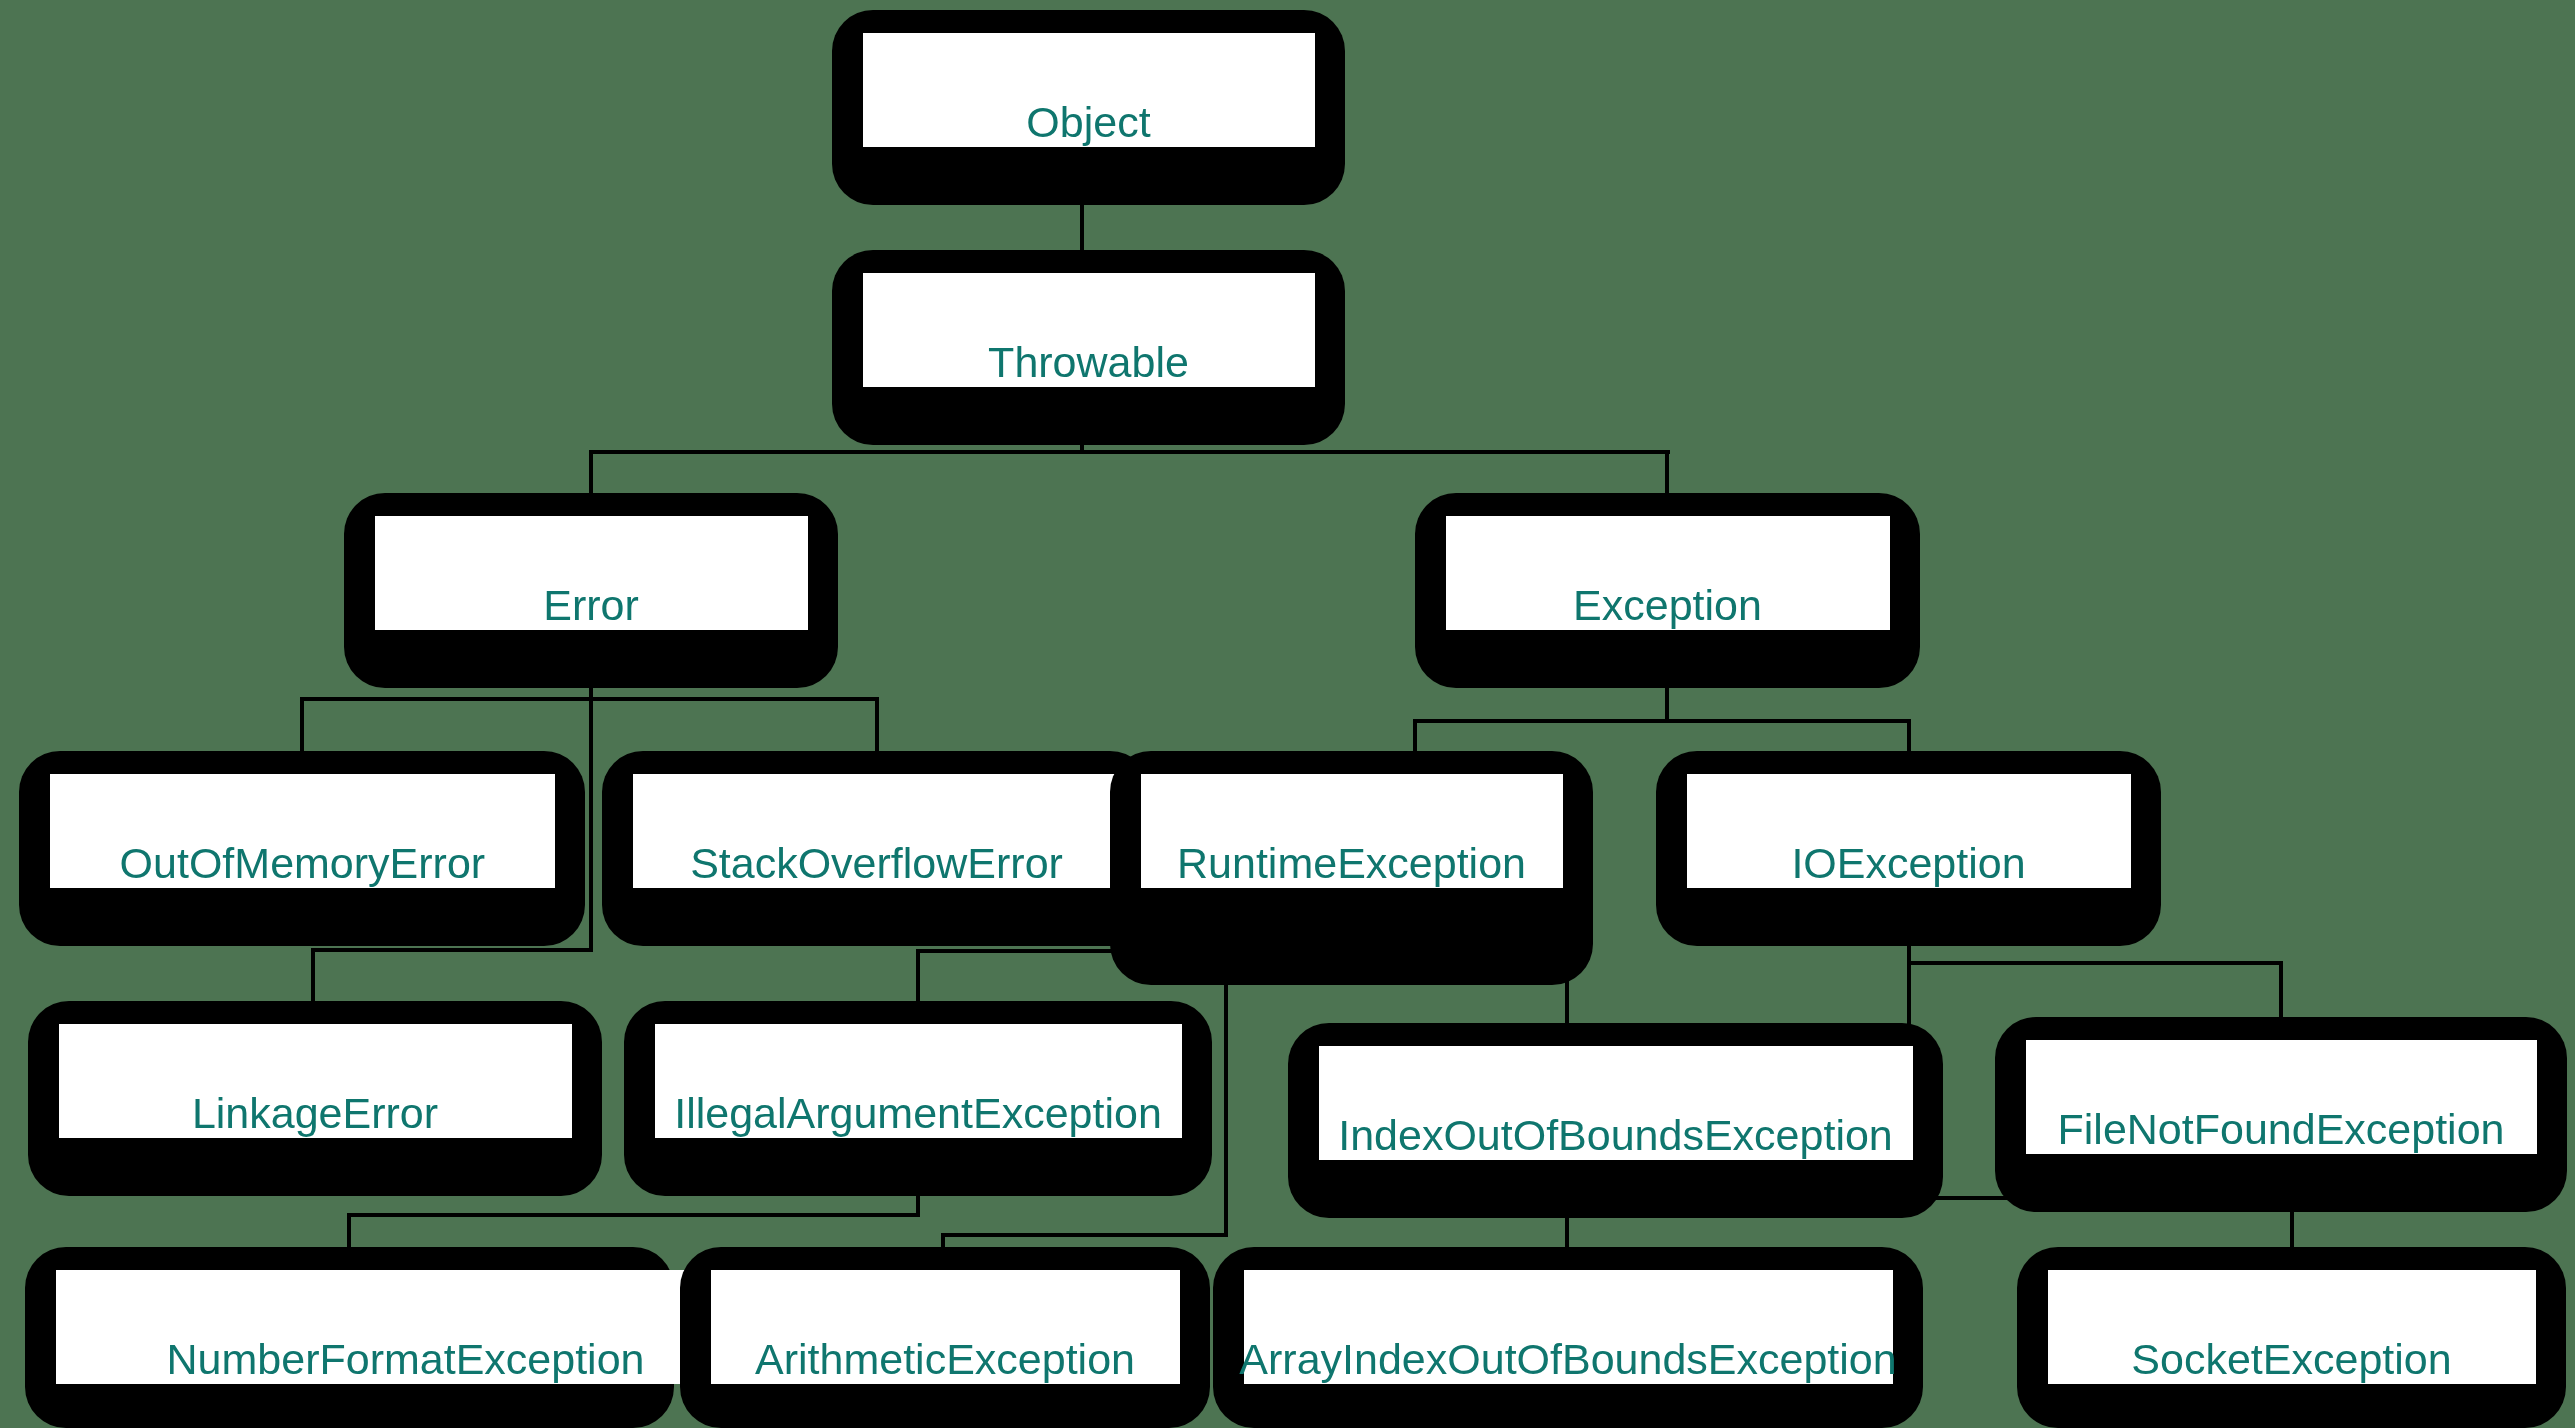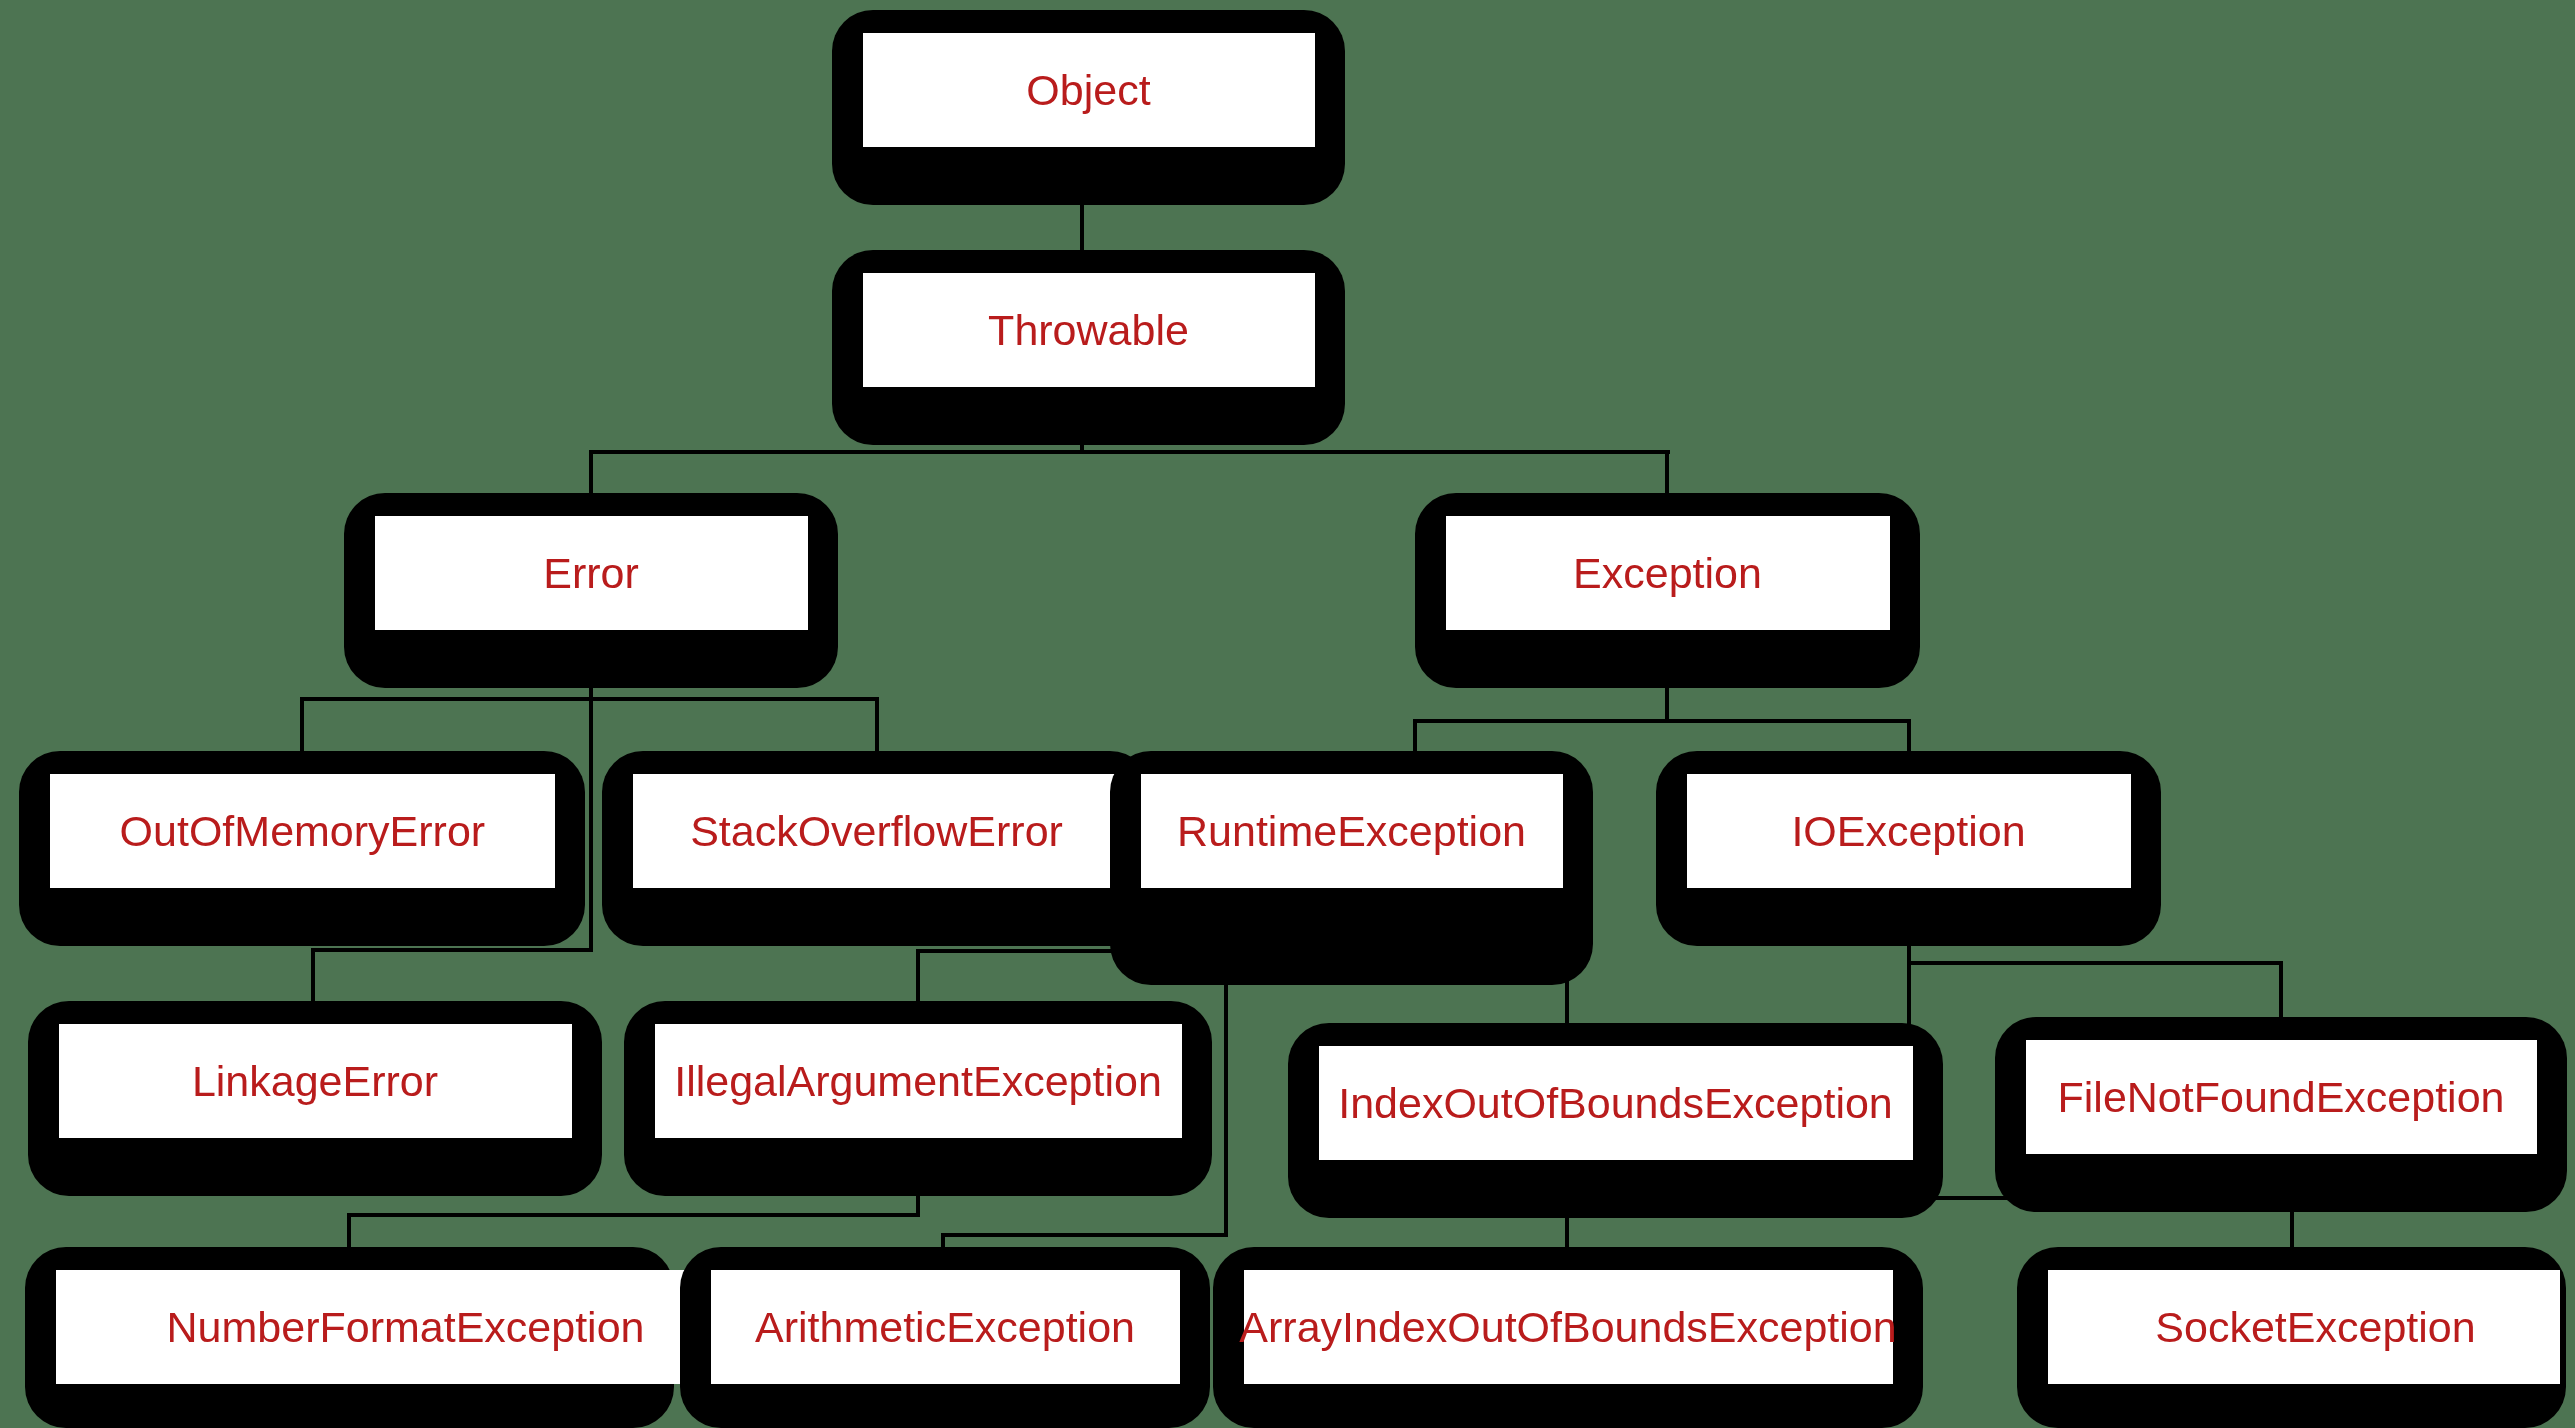--- a/index.html
+++ b/index.html
@@ -17,25 +17,25 @@
   .blob{
     position:absolute;
     background:#000;
     border-radius:41px;
   }
   .box{
     position:absolute;
     left:30.5px; top:23px;
     background:#fff;
     display:flex;
-    align-items:center;
+    align-items:flex-end;
     justify-content:center;
     white-space:nowrap;
     font-size:43px;
-    color:#b91c1c;
+    color:#0f766e;
     letter-spacing:0px;
   }
   .vline,.hline{
     position:absolute;
     background:#000;
   }
   .vline{width:4.4px;}
   .hline{height:4.4px;}
 </style>
 </head>
@@ -166,19 +166,19 @@
       </div>
   </div>
 
   <div class="blob" style="left:1213px;top:1247px;width:710px;height:181px;">
     <div class="box" style="width:649px;height:114px;">
         <span>ArrayIndexOutOfBoundsException</span>
       </div>
   </div>
 
   <div class="blob" style="left:2017px;top:1247px;width:549px;height:181px;">
-    <div class="box" style="width:488px;height:114px;padding-left:24px;">
+    <div class="box" style="width:488px;height:114px;">
         <span>SocketException</span>
       </div>
   </div>
 
 </div>
 
 
 </body></html>

